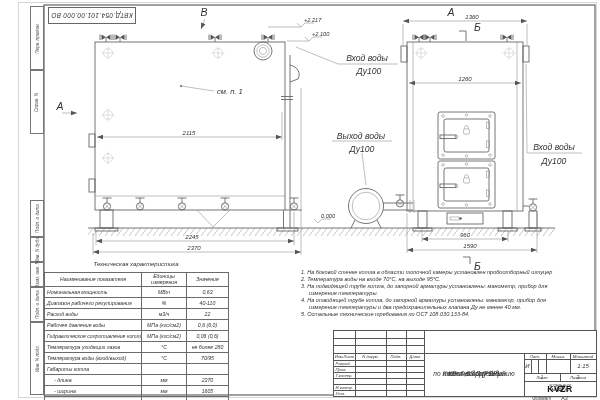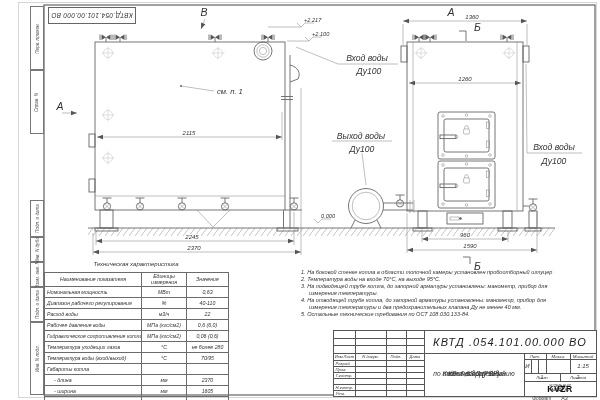--- a/index.html
+++ b/index.html
@@ -386,21 +386,20 @@
   <div class="hl" style="left:0;top:7px;width:90px"></div>
   <div class="hl" style="left:0;top:14px;width:90px"></div>
   <div class="hl" style="left:0;top:22px;width:262px"></div>
   <div class="hl" style="left:0;top:29px;width:90px"></div>
   <div class="hl" style="left:0;top:35px;width:90px"></div>
   <div class="hl" style="left:0;top:41px;width:90px"></div>
   <div class="hl" style="left:0;top:47px;width:90px"></div>
   <div class="hl" style="left:0;top:53px;width:90px"></div>
   <div class="hl" style="left:0;top:59px;width:90px"></div>
 
-  <div class="cell code">КВТД .054.101.00.000  ВО</div>
 
   <div class="cell h4" style="left:0;top:22px;width:21px;height:7px">Изм.Лист</div>
   <div class="cell h4" style="left:21px;top:22px;width:31px;height:7px">N докум.</div>
   <div class="cell h4" style="left:52px;top:22px;width:20px;height:7px">Подп.</div>
   <div class="cell h4" style="left:72px;top:22px;width:18px;height:7px">Дата</div>
 
   <div class="cell sgn" style="top:29px">Разраб.</div>
   <div class="cell sgn" style="top:35px">Пров.</div>
   <div class="cell sgn" style="top:41px">Т.контр.</div>
   <div class="cell sgn" style="top:47px"></div>

